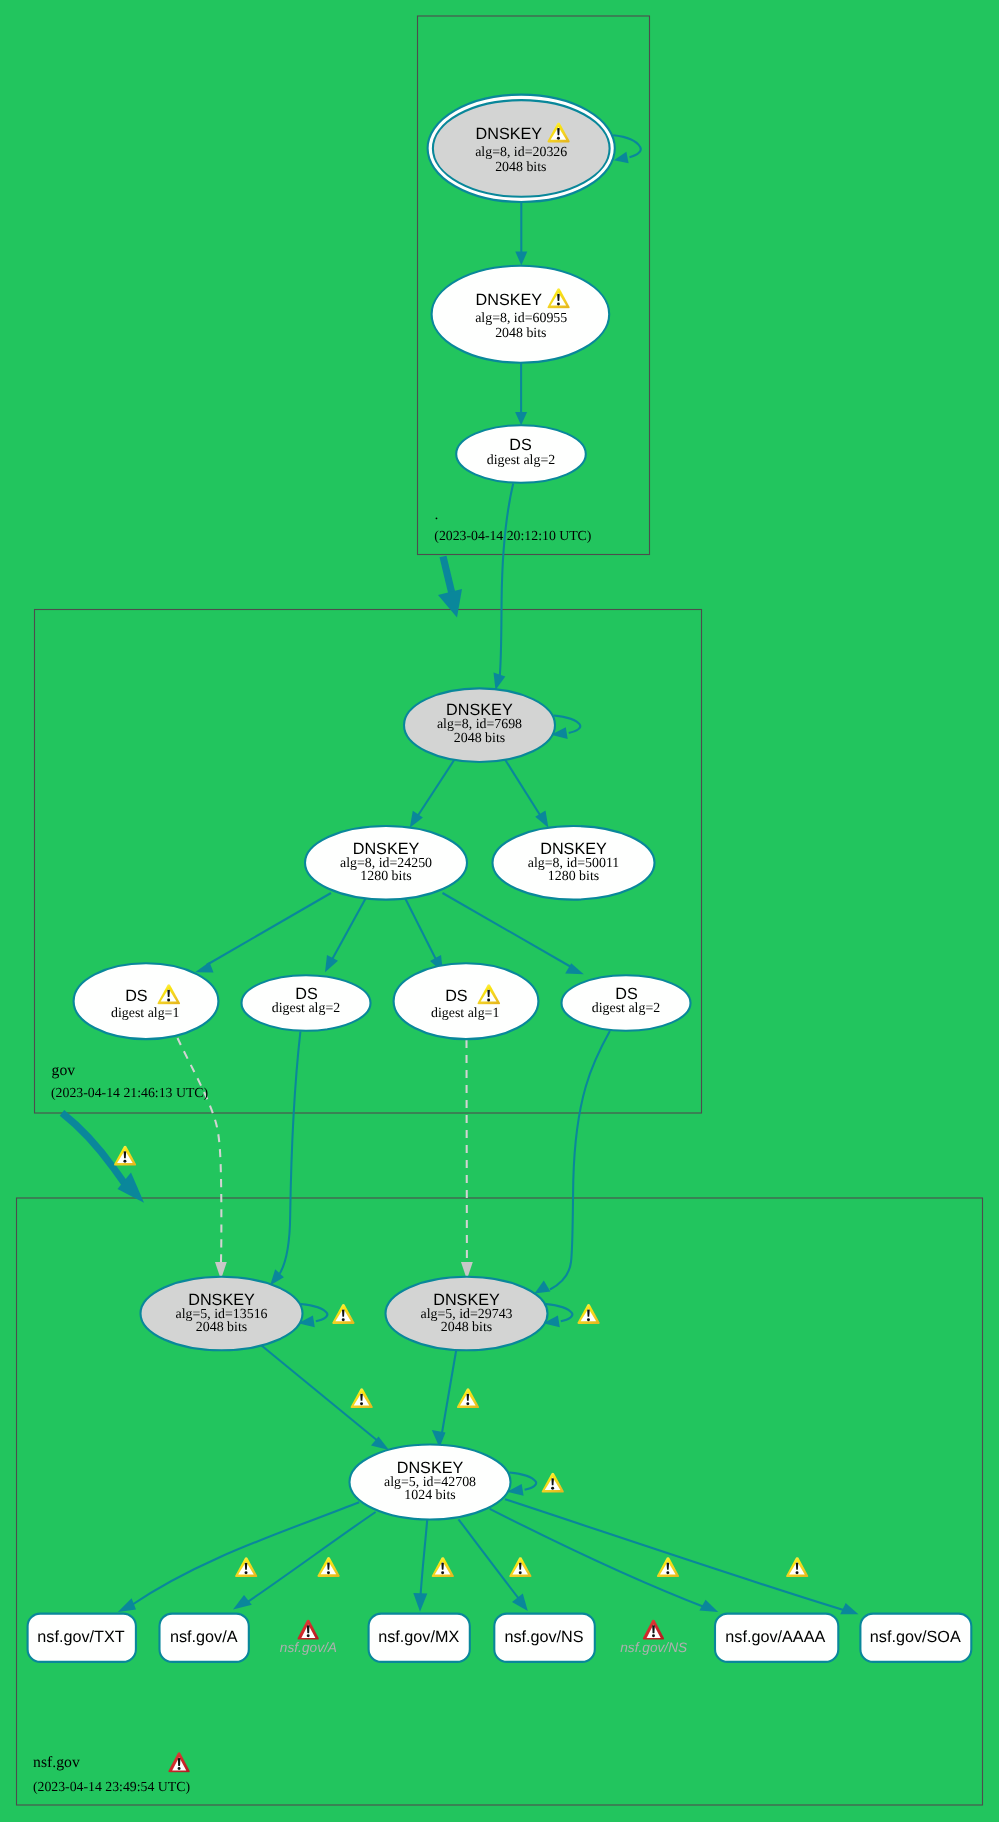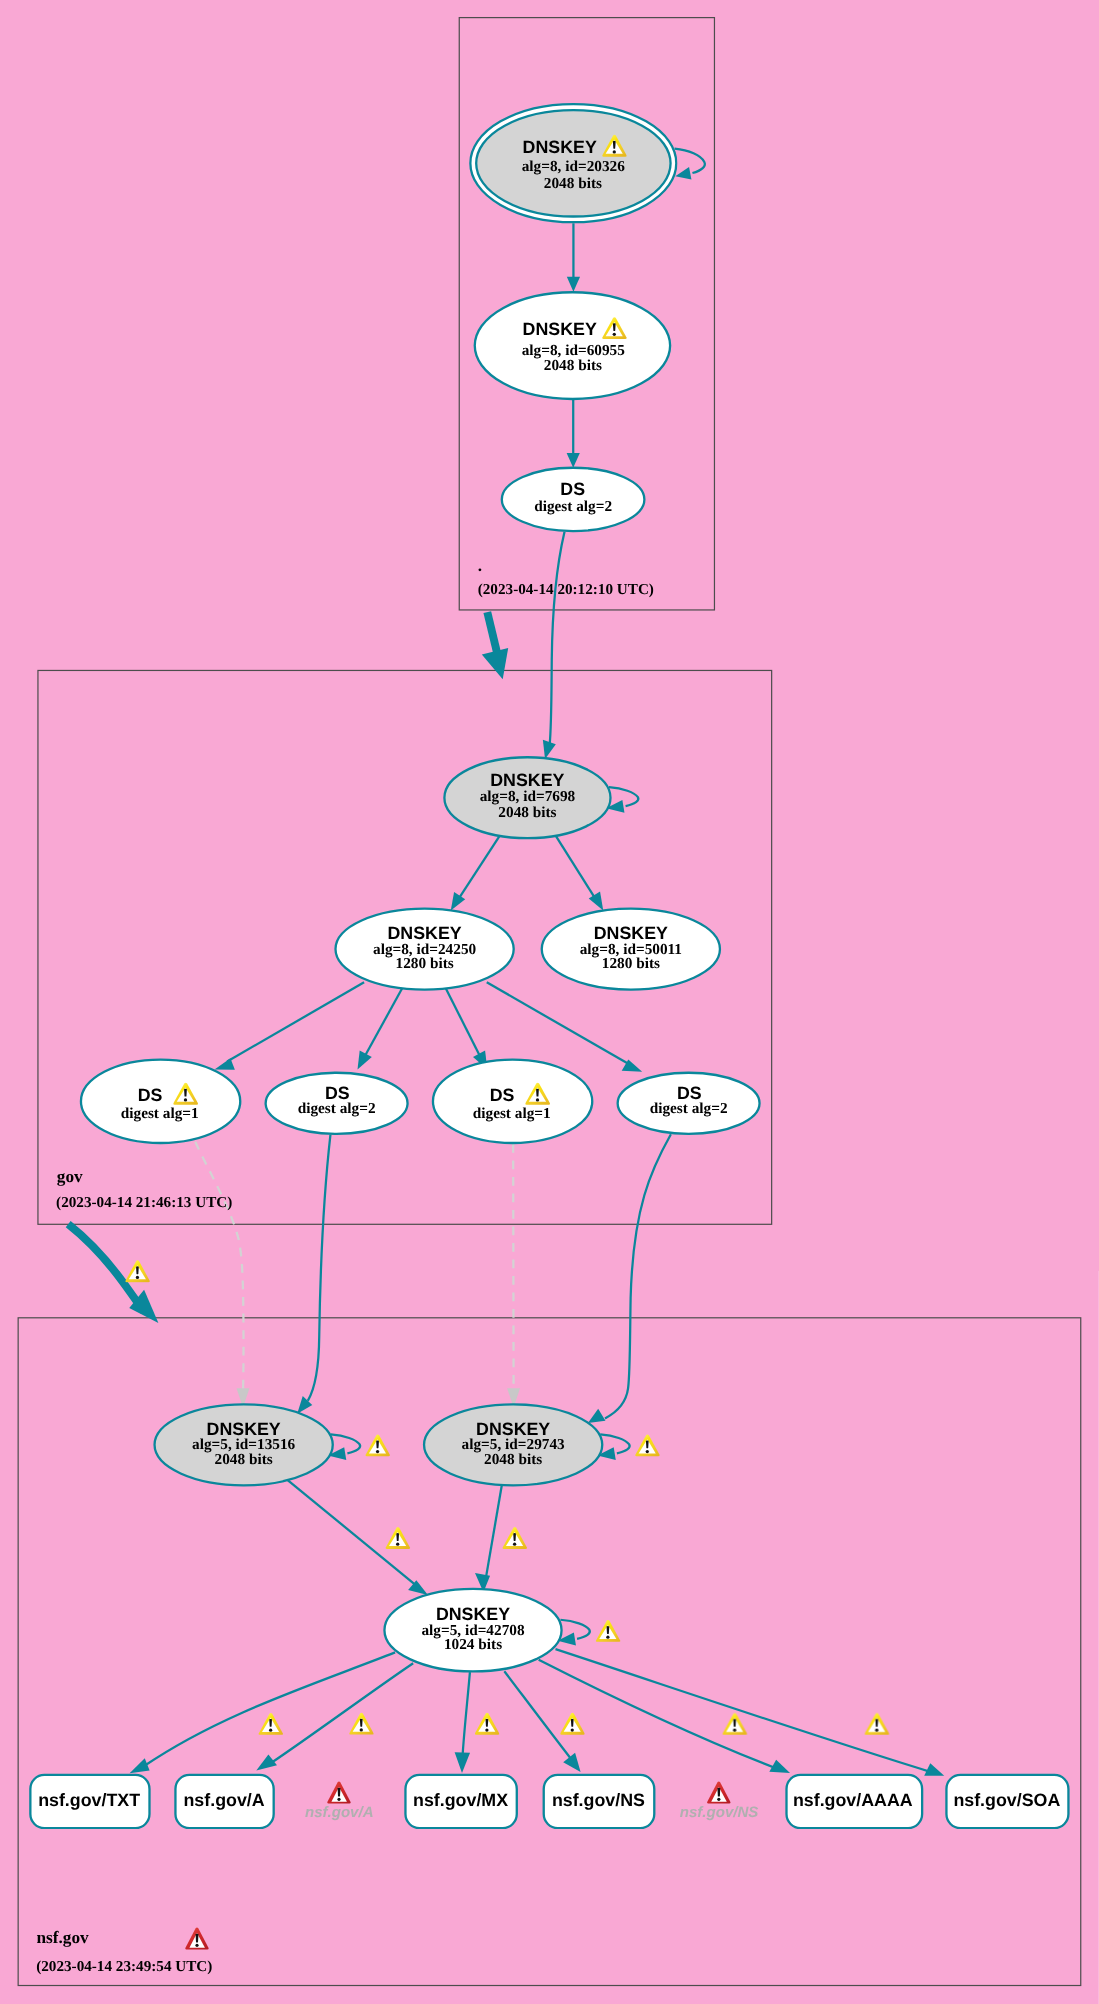--- a/index.html
+++ b/index.html
@@ -1,18 +1,18 @@
 <!DOCTYPE html>
 <html><head>
 <meta charset="utf-8">
 <title>DNSSEC authentication chain</title>
 <style>
   html,body{margin:0;padding:0;background:#ffffff;}
   svg text{text-rendering:geometricPrecision;}
-  #page{position:relative;width:999px;height:1822px;overflow:hidden;background:#f9a8d4;font-weight:bold;}
+  #page{position:relative;width:999px;height:1822px;overflow:hidden;background:#22c55e;}
   svg{display:block;}
   .zone-box{fill:none;stroke:#4d4d4d;stroke-width:1.1;}
   .ell{stroke:#0a879b;stroke-width:2.1;}
   .ell.grey{fill:#d4d4d4;}
   .ell.white{fill:#ffffff;}
   .rrbox{fill:#ffffff;stroke:#0a879b;stroke-width:2.1;}
   .edge{fill:none;stroke:#0a879b;stroke-width:2.05;}
   .edge-thick{fill:none;stroke:#0a879b;stroke-width:7.2;}
   .edge-dash{fill:none;stroke:#d3d3d3;stroke-width:2.05;stroke-dasharray:8,7;}
   .ah{fill:#0a879b;stroke:none;}

